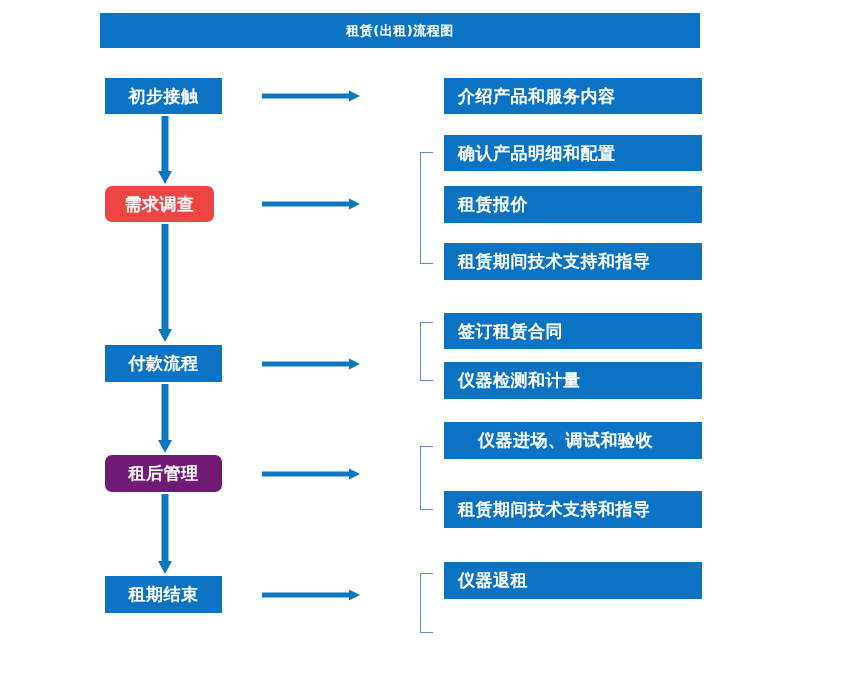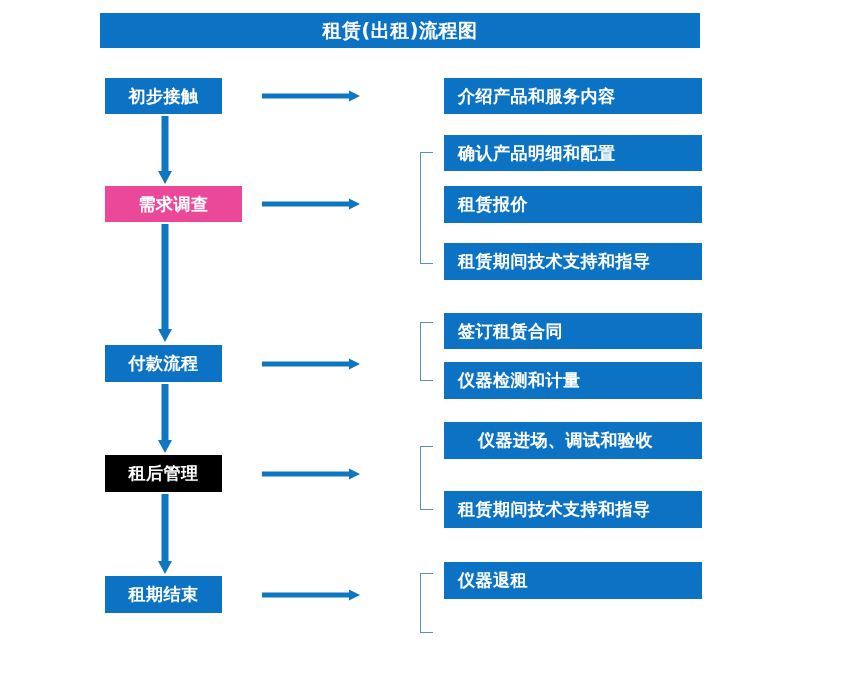--- a/index.html
+++ b/index.html
@@ -26,21 +26,21 @@
     color: #ffffff;
     font-weight: bold;
     display: flex;
     align-items: center;
     box-sizing: border-box;
     letter-spacing: 0.5px;
     text-shadow: 0 0 1px rgba(255,255,255,0.25);
   }
   .title-banner {
     justify-content: center;
-    font-size: 19px;
+    font-size: 13px;
   }
   .stage-box {
     justify-content: center;
     font-size: 17px;
   }
   .detail-box {
     justify-content: flex-start;
     padding-left: 14px;
     font-size: 17px;
   }
@@ -60,23 +60,23 @@
     background: transparent;
   }
   svg { display: block; overflow: visible; }
 </style>
 </head>
 <body>
 
 <div id="canvas">
     <div class="box title-banner" style="left: 100px; top: 13px; width: 600px; height: 35px; background: rgb(11, 114, 196);">租赁(出租)流程图</div>
     <div class="box stage-box" style="left: 105px; top: 78px; width: 117px; height: 36px; background: rgb(11, 114, 196);">初步接触</div>
-    <div class="box stage-box" style="left: 105px; top: 186px; width: 137px; height: 36px; background: #ec4899;">需求调查</div>
+    <div class="box stage-box" style="left: 105px; top: 186px; width: 109px; height: 36px; background: #ef4444; border-radius: 7px;">需求调查</div>
     <div class="box stage-box" style="left: 105px; top: 345px; width: 117px; height: 37px; background: rgb(11, 114, 196);">付款流程</div>
-    <div class="box stage-box" style="left: 105px; top: 455px; width: 117px; height: 37px; background: #000000;">租后管理</div>
+    <div class="box stage-box" style="left: 105px; top: 455px; width: 117px; height: 37px; background: #701a75; border-radius: 7px;">租后管理</div>
     <div class="box stage-box" style="left: 105px; top: 576px; width: 117px; height: 37px; background: rgb(11, 114, 196);">租期结束</div>
     <div class="box detail-box" style="left: 444px; top: 78px; width: 258px; height: 36px; background: rgb(11, 114, 196);">介绍产品和服务内容</div>
     <div class="box detail-box" style="left: 444px; top: 135px; width: 258px; height: 36px; background: rgb(11, 114, 196);">确认产品明细和配置</div>
     <div class="box detail-box" style="left: 444px; top: 186px; width: 258px; height: 37px; background: rgb(11, 114, 196);">租赁报价</div>
     <div class="box detail-box" style="left: 444px; top: 243px; width: 258px; height: 37px; background: rgb(11, 114, 196);">租赁期间技术支持和指导</div>
     <div class="box detail-box" style="left: 444px; top: 313px; width: 258px; height: 36px; background: rgb(11, 114, 196);">签订租赁合同</div>
     <div class="box detail-box" style="left: 444px; top: 362px; width: 258px; height: 37px; background: rgb(11, 114, 196);">仪器检测和计量</div>
     <div class="box detail-box" style="left: 444px; top: 422px; width: 258px; height: 37px; background: rgb(11, 114, 196); padding-left: 34px;">仪器进场、调试和验收</div>
     <div class="box detail-box" style="left: 444px; top: 491px; width: 258px; height: 37px; background: rgb(11, 114, 196);">租赁期间技术支持和指导</div>
     <div class="box detail-box" style="left: 444px; top: 562px; width: 258px; height: 37px; background: rgb(11, 114, 196);">仪器退租</div>

